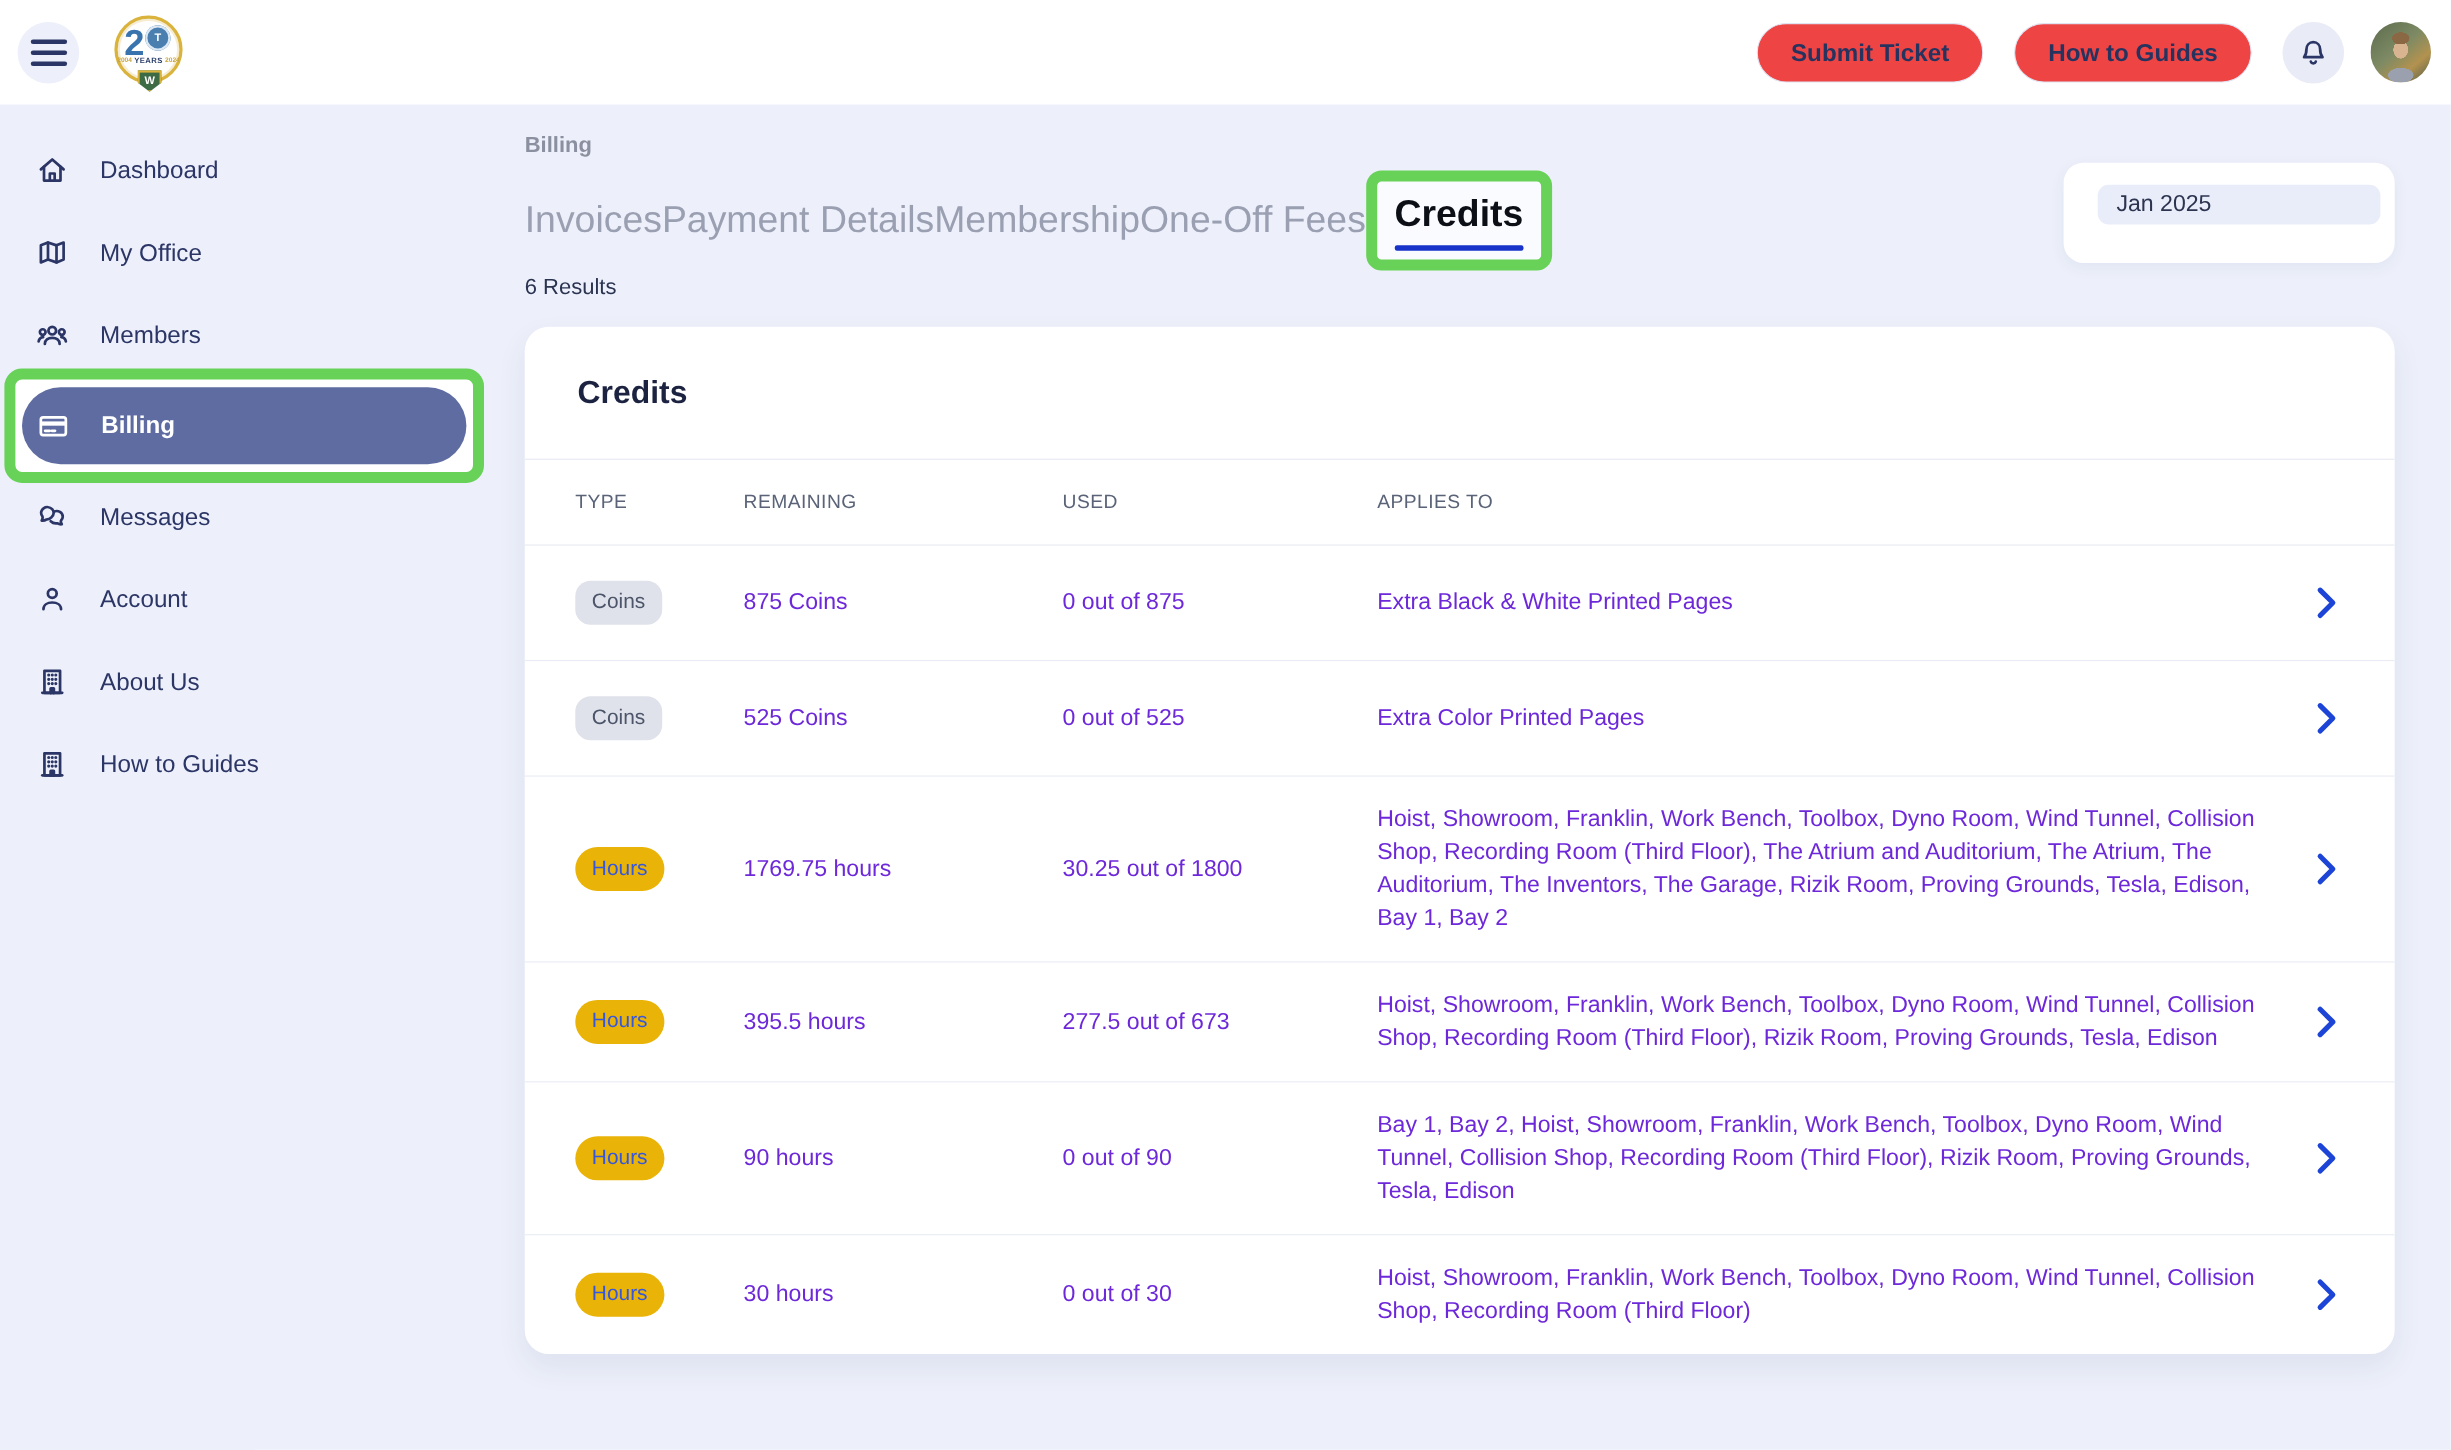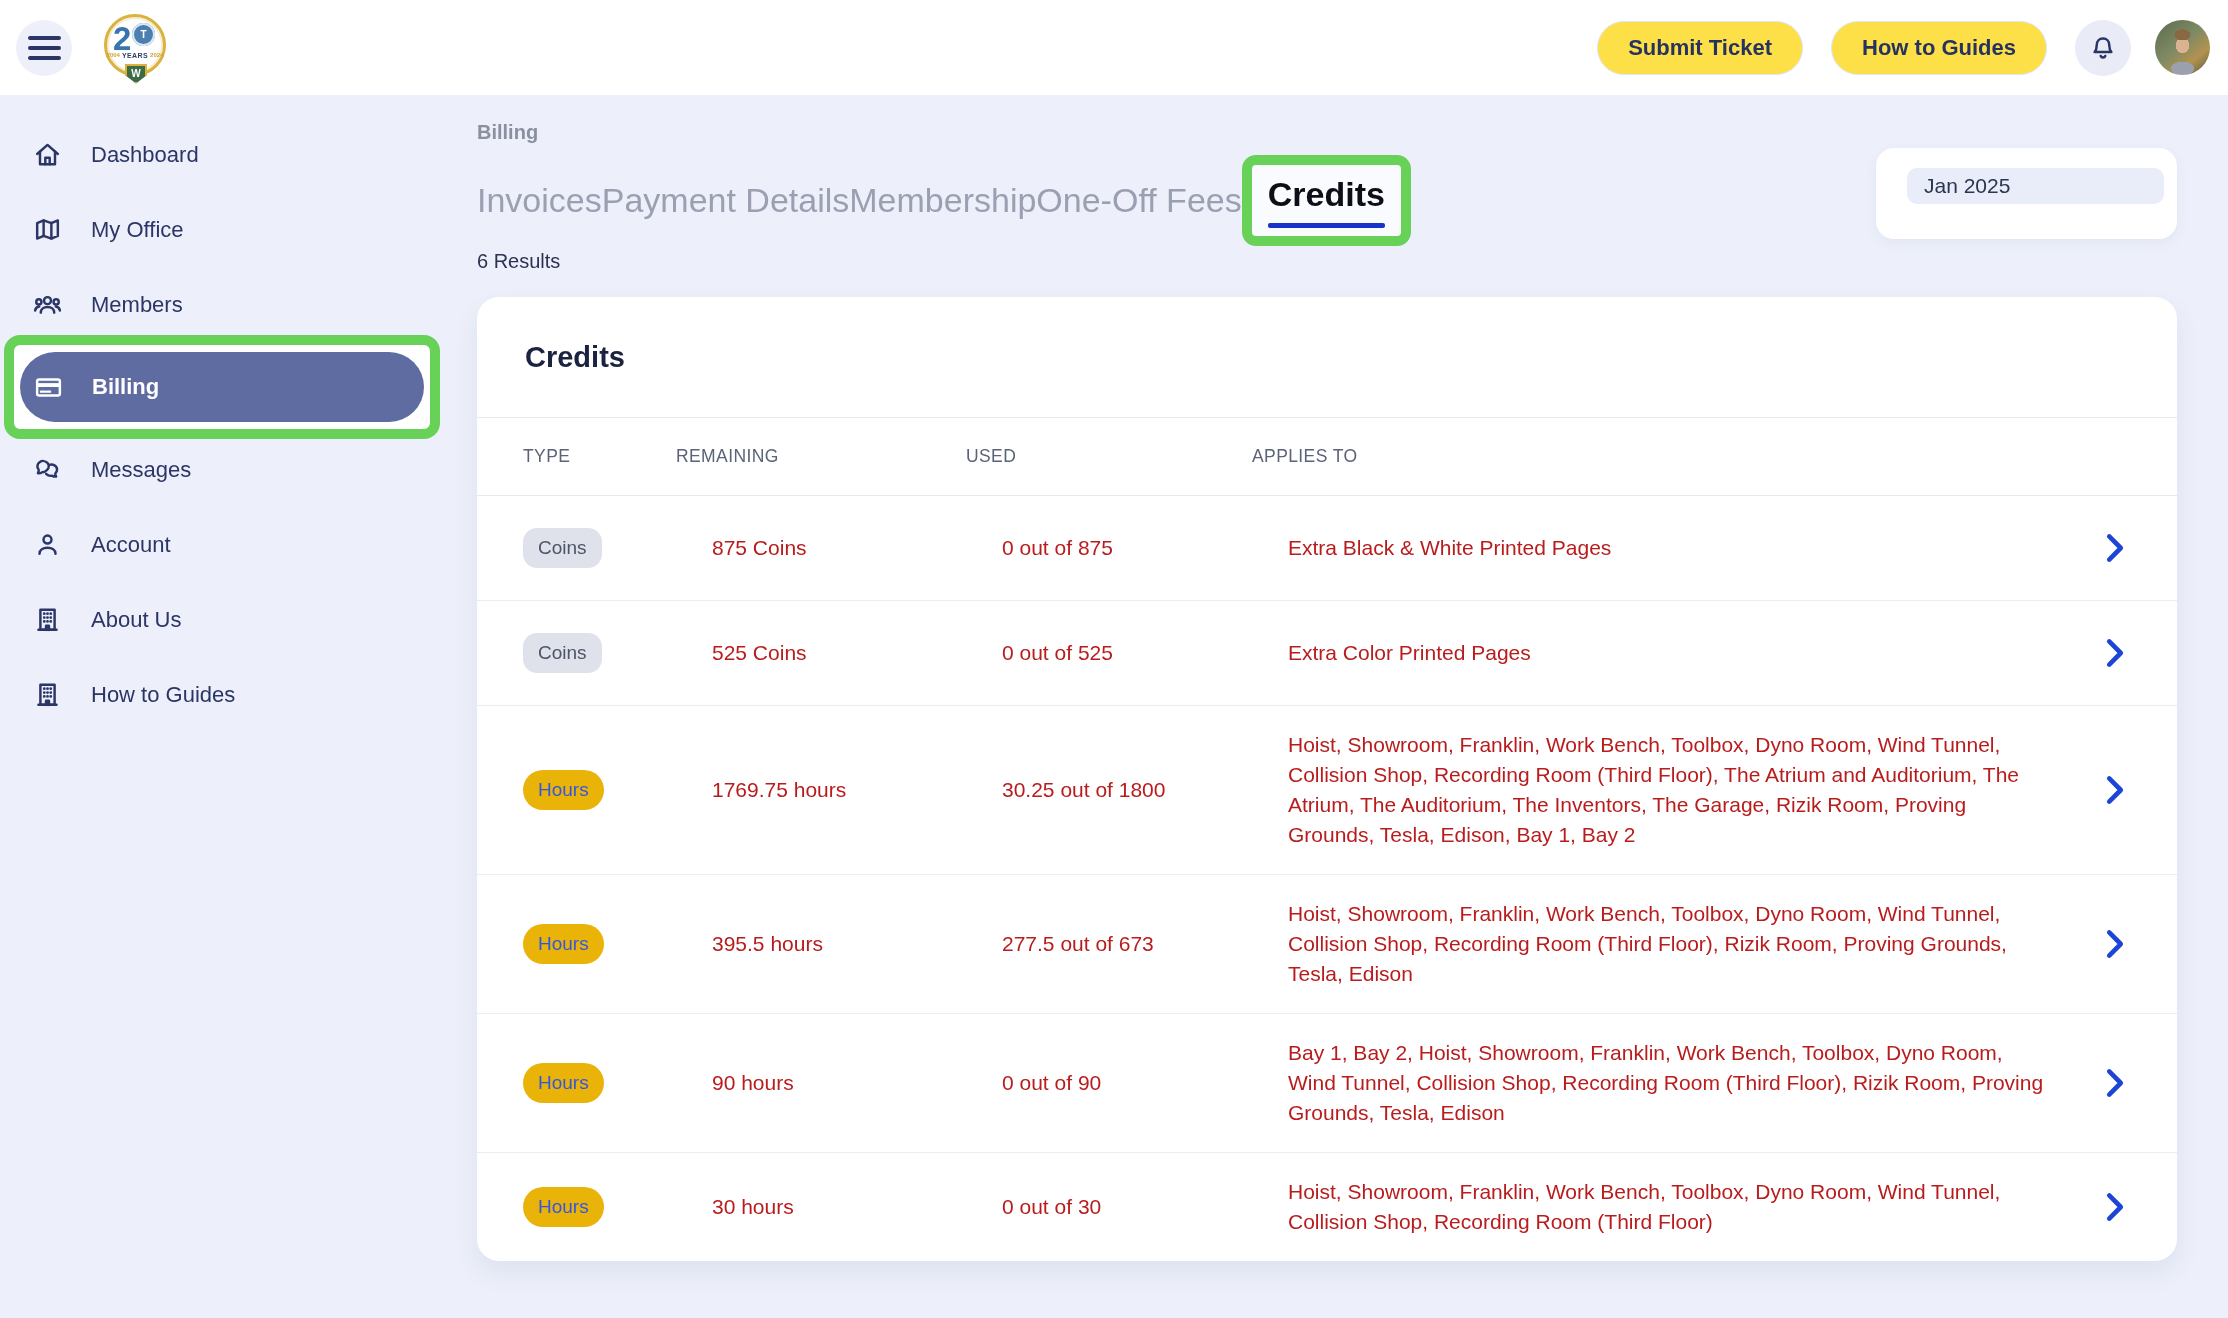--- a/index.html
+++ b/index.html
@@ -35,21 +35,21 @@
   .logo-years .yr { font-size:6px; font-weight:700; color:#c9a43e; }
   .logo-years .ytxt { font-size:7px; font-weight:800; color:#2c3f6b; letter-spacing:.4px; }
   .logo-shield {
     position:absolute; left:50%; bottom:0; transform:translateX(-50%); width:22px; height:20px;
     background:#3c6b46; border:2px solid #d9b33c; color:#fff; font-size:10px; font-weight:800;
     display:flex; align-items:center; justify-content:center;
     clip-path:polygon(0 0,100% 0,100% 58%,50% 100%,0 58%);
   }
   .topbar-spacer { flex:1; }
   .pill-btn {
-    height:54px; padding:0 30px; border-radius:999px; background:#fde047; border:1.5px solid #dfe3f2;
+    height:54px; padding:0 30px; border-radius:999px; background:#ef4444; border:1.5px solid #dfe3f2;
     color:#27335f; font-size:22px; font-weight:700; cursor:pointer; margin-left:28px;
     font-family:inherit;
   }
   .bell-btn {
     width:56px; height:56px; border-radius:50%; background:#e9ecf6; border:none; margin-left:28px;
     display:flex; align-items:center; justify-content:center; cursor:pointer;
   }
   .avatar {
     width:55px; height:55px; border-radius:50%; margin-left:24px; cursor:pointer;
     background:
@@ -107,21 +107,21 @@
   .card-title-block { height:121px; display:flex; align-items:center; padding-left:48px;
     border-bottom:1px solid #e6e9f2; }
   .card-title { font-size:29px; font-weight:700; color:#1c2340; }
 
   .tgrid { display:grid; grid-template-columns:153px 290px 286px 829px 46px; align-items:center;
     padding:0 50px 0 46px; }
   .thead { height:78px; border-bottom:1px solid #e6e9f2; }
   .th { font-size:17.5px; font-weight:400; color:#5a6378; letter-spacing:.4px; }
   .trow { min-height:105px; padding-top:24px; padding-bottom:24px; border-bottom:1px solid #e9ecf4; cursor:pointer; }
   .trow:last-child { border-bottom:none; }
-  .cell { font-size:21px; color:#b91c1c;margin-left:36px; }
+  .cell { font-size:21px; color:#6d28d9; }
   .applies { line-height:30px; padding-right:26px; }
   .badge { display:inline-flex; align-items:center; justify-content:center; padding:9px 15px;
     font-size:19px; }
   .badge-coins { background:#dfe2ea; color:#4c5569; border-radius:14px; }
   .badge-hours { background:#eab308; color:#3457de; border-radius:999px; }
   .chev-cell { display:flex; justify-content:flex-end; }
 </style>
 </head>
 <body>
 

